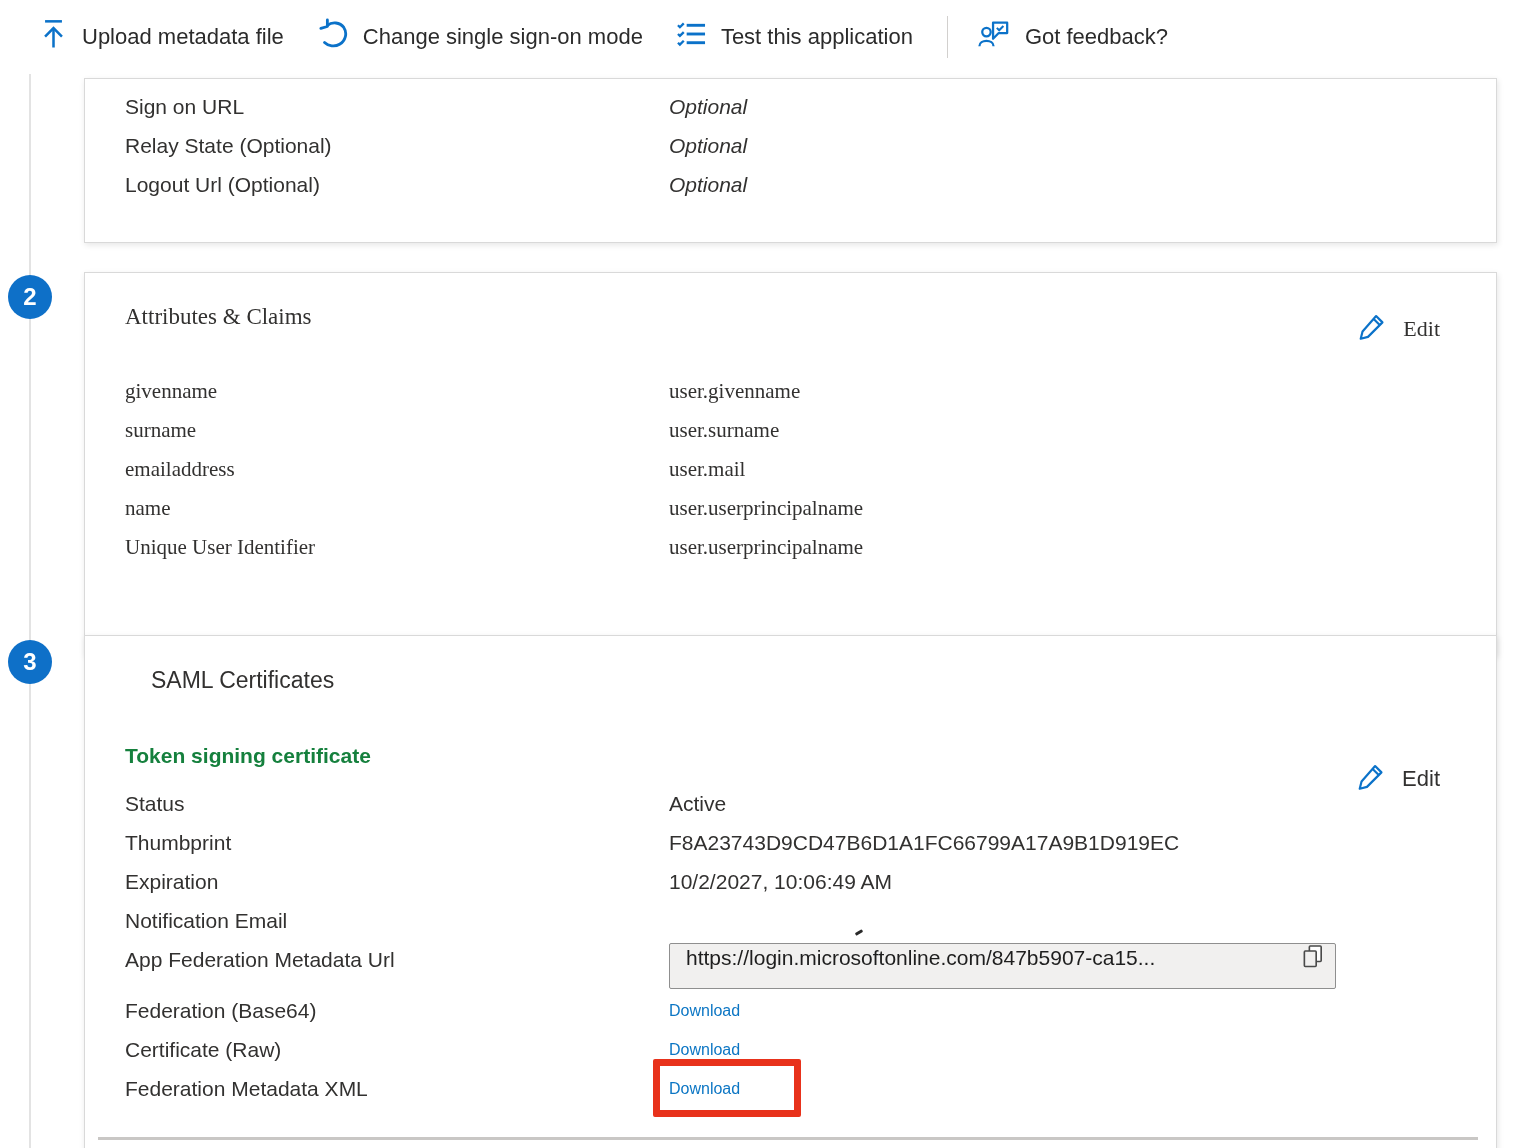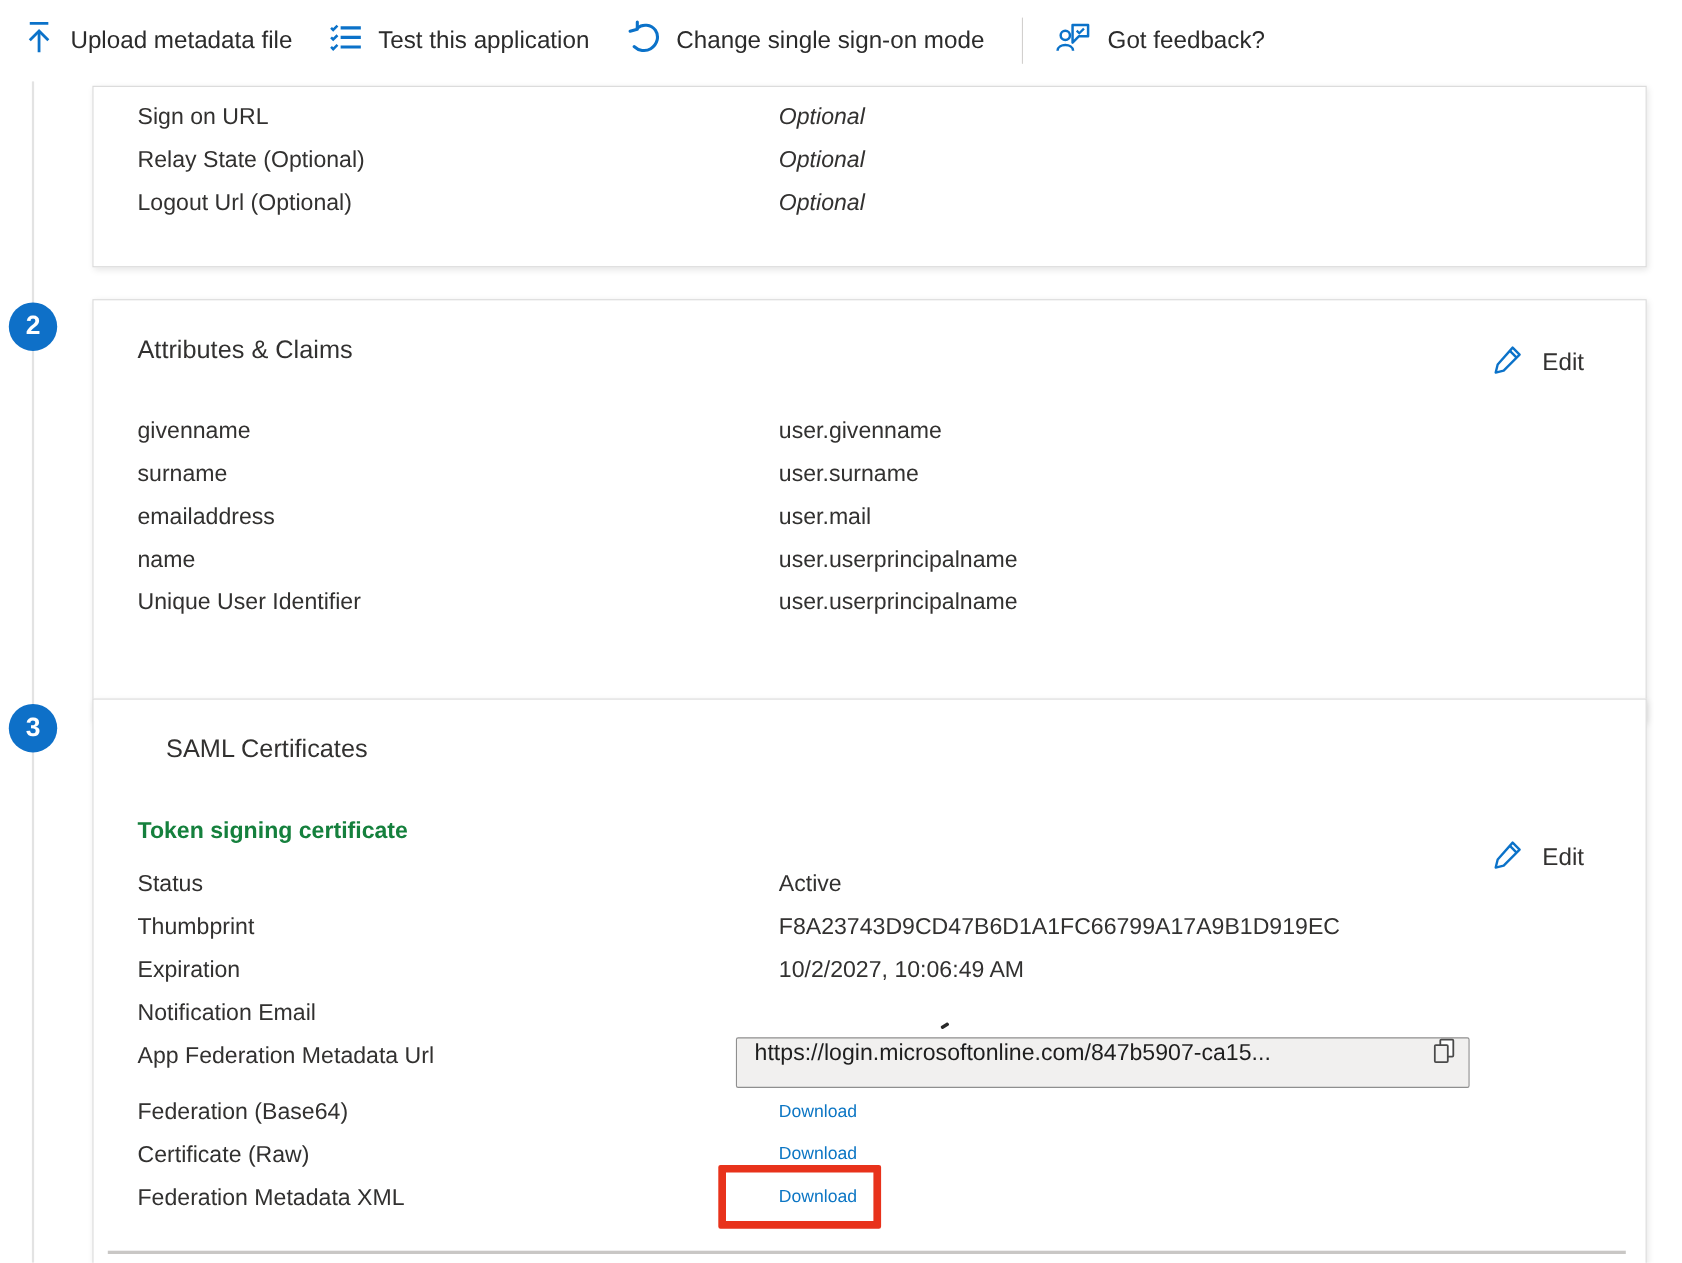--- a/index.html
+++ b/index.html
@@ -5,21 +5,21 @@
   * { box-sizing: border-box; }
   html,body { margin:0; padding:0; }
   body {
     width:1529px; height:1148px; position:relative; overflow:hidden;
     background:#ffffff; color:#323130;
     font-family:"Liberation Sans","DejaVu Sans",sans-serif;
   }
   
   .toolbar {
     position:absolute; left:0; top:0; width:1474px; height:74px;
-    display:flex; align-items:center; padding-left:22px; background:#fff;
+    display:flex; align-items:center; padding-left:40px; background:#fff;
   }
   .tb-item {
     display:flex; align-items:center; gap:15px; margin-right:34px;
     font-size:22px; color:#2b2b2b; cursor:pointer; white-space:nowrap;
   }
   .tb-item svg { flex:none; }
   .tb-sep { width:1px; height:42px; background:#d2d0ce; margin-right:30px; }
   
   .timeline { position:absolute; left:29px; top:74px; width:2px; height:1074px; background:#e3e3e3; }
   .badge {
@@ -27,23 +27,23 @@
     background:#0e70c8; color:#fff; font-size:24px; font-weight:700;
     display:flex; align-items:center; justify-content:center;
   }
   #badge2 { top:275px; } #badge3 { top:640px; }
   
   .card {
     position:absolute; left:84px; width:1413px; background:#fff;
     border:1px solid #d9d9d9; box-shadow:1px 2px 6px rgba(0,0,0,0.10);
   }
   #card1 { top:78px;  height:165px; }
-  #card2 { top:272px; height:384px; }
+  #card2 { top:272px; height:384px;font-family:Liberation Serif, serif; }
   #card3 { top:635px; height:516px; }
-  .row { display:flex; height:39px; align-items:center; font-size:21px;gap:39px; }
+  .row { display:flex; height:39px; align-items:center; font-size:21px; }
   .row .lbl { width:544px; flex:none; color:#323130; }
   .row .val { color:#323130; }
   .opt { font-style:italic; color:#5f5d5b; }
   .rows-abs { position:absolute; left:40px; right:40px; }
   .card-title { position:absolute; left:40px; font-size:23px; font-weight:400; color:#323130; }
   .sub-title  { position:absolute; left:40px; font-size:21px; font-weight:700; color:#15803d; }
   .edit-btn {
     position:absolute; right:56px; display:flex; align-items:center; gap:16px;
     font-size:22px; color:#323130; cursor:pointer;
   }
@@ -91,40 +91,40 @@
         <line x1="6" y1="3" x2="26" y2="3" stroke="#0b72c9" stroke-width="3"></line>
         <line x1="16" y1="11" x2="16" y2="34" stroke="#0b72c9" stroke-width="3"></line>
         <polyline points="6,21 16,11 26,21" fill="none" stroke="#0b72c9" stroke-width="3"></polyline>
       </svg>
     </span>
     <span>Upload metadata file</span>
   </div>
 
   <div class="tb-item">
     <span>
+      <svg width="30" height="32" viewBox="0 0 32 32">
+        <path d="M10 7 C15 2.5 23.5 3.5 27.5 9 C31.5 15 29.5 23 23 27 C18 30 11 29 7 25" fill="none" stroke="#0b72c9" stroke-width="3" stroke-linecap="round"></path>
+        <polyline points="10,1 10,8 3,10" fill="none" stroke="#0b72c9" stroke-width="3" stroke-linecap="round" stroke-linejoin="round"></polyline>
+      </svg>
+    </span>
+    <span>Change single sign-on mode</span>
+  </div>
+
+  <div class="tb-item">
+    <span>
       <svg width="29" height="28" viewBox="0 0 30 28">
         <polyline points="1,5 3,7 7,3" fill="none" stroke="#0b72c9" stroke-width="2.4"></polyline>
         <line x1="10" y1="5" x2="29" y2="5" stroke="#0b72c9" stroke-width="3"></line>
         <polyline points="1,14 3,16 7,12" fill="none" stroke="#0b72c9" stroke-width="2.4"></polyline>
         <line x1="10" y1="14" x2="29" y2="14" stroke="#0b72c9" stroke-width="3"></line>
         <polyline points="1,23 3,25 7,21" fill="none" stroke="#0b72c9" stroke-width="2.4"></polyline>
         <line x1="10" y1="23" x2="29" y2="23" stroke="#0b72c9" stroke-width="3"></line>
       </svg>
     </span>
     <span>Test this application</span>
-  </div>
-
-  <div class="tb-item">
-    <span>
-      <svg width="30" height="32" viewBox="0 0 32 32">
-        <path d="M10 7 C15 2.5 23.5 3.5 27.5 9 C31.5 15 29.5 23 23 27 C18 30 11 29 7 25" fill="none" stroke="#0b72c9" stroke-width="3" stroke-linecap="round"></path>
-        <polyline points="10,1 10,8 3,10" fill="none" stroke="#0b72c9" stroke-width="3" stroke-linecap="round" stroke-linejoin="round"></polyline>
-      </svg>
-    </span>
-    <span>Change single sign-on mode</span>
   </div>
 
   <div class="tb-sep"></div>
 
   <div class="tb-item">
     <span>
       <svg width="32" height="32" viewBox="0 0 34 32">
         <path d="M16 4 h15 v11 h-9 l-6 6 z" fill="#fff" stroke="#0b72c9" stroke-width="2.4" stroke-linejoin="round"></path>
         <polyline points="20,9.5 22.5,12 27,7.5" fill="none" stroke="#0b72c9" stroke-width="2.2"></polyline>
         <circle cx="9" cy="14" r="4.5" fill="none" stroke="#0b72c9" stroke-width="2.4"></circle>

